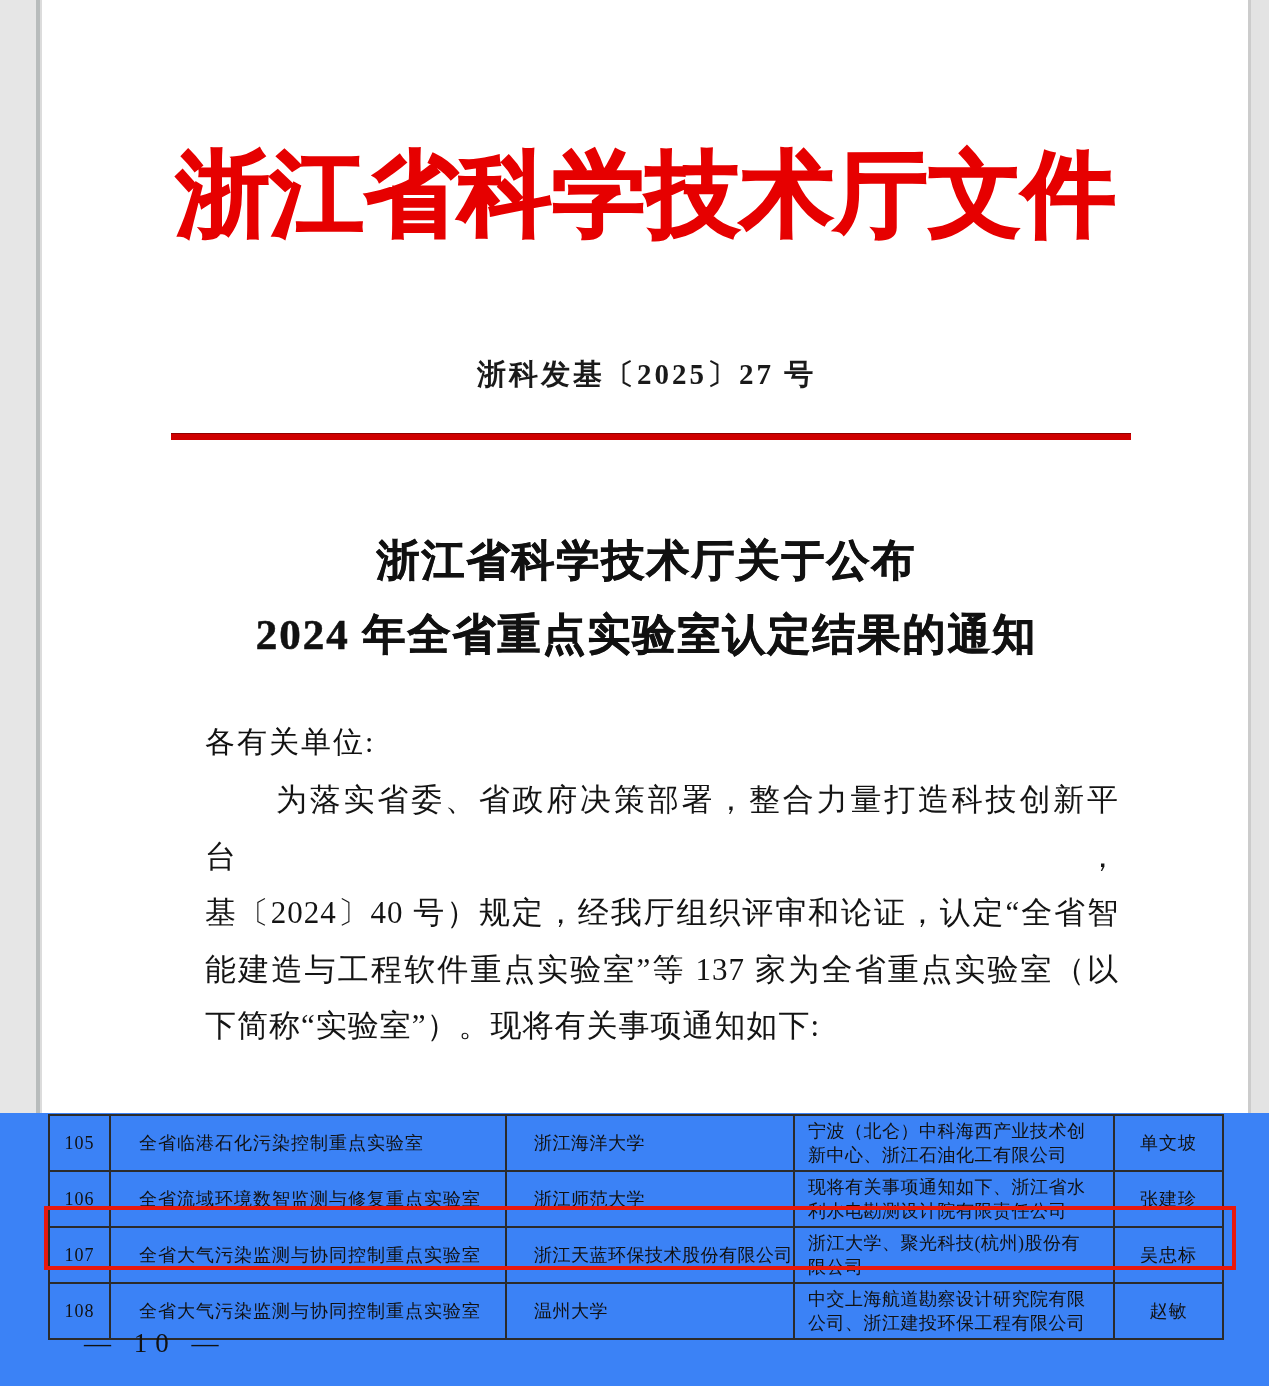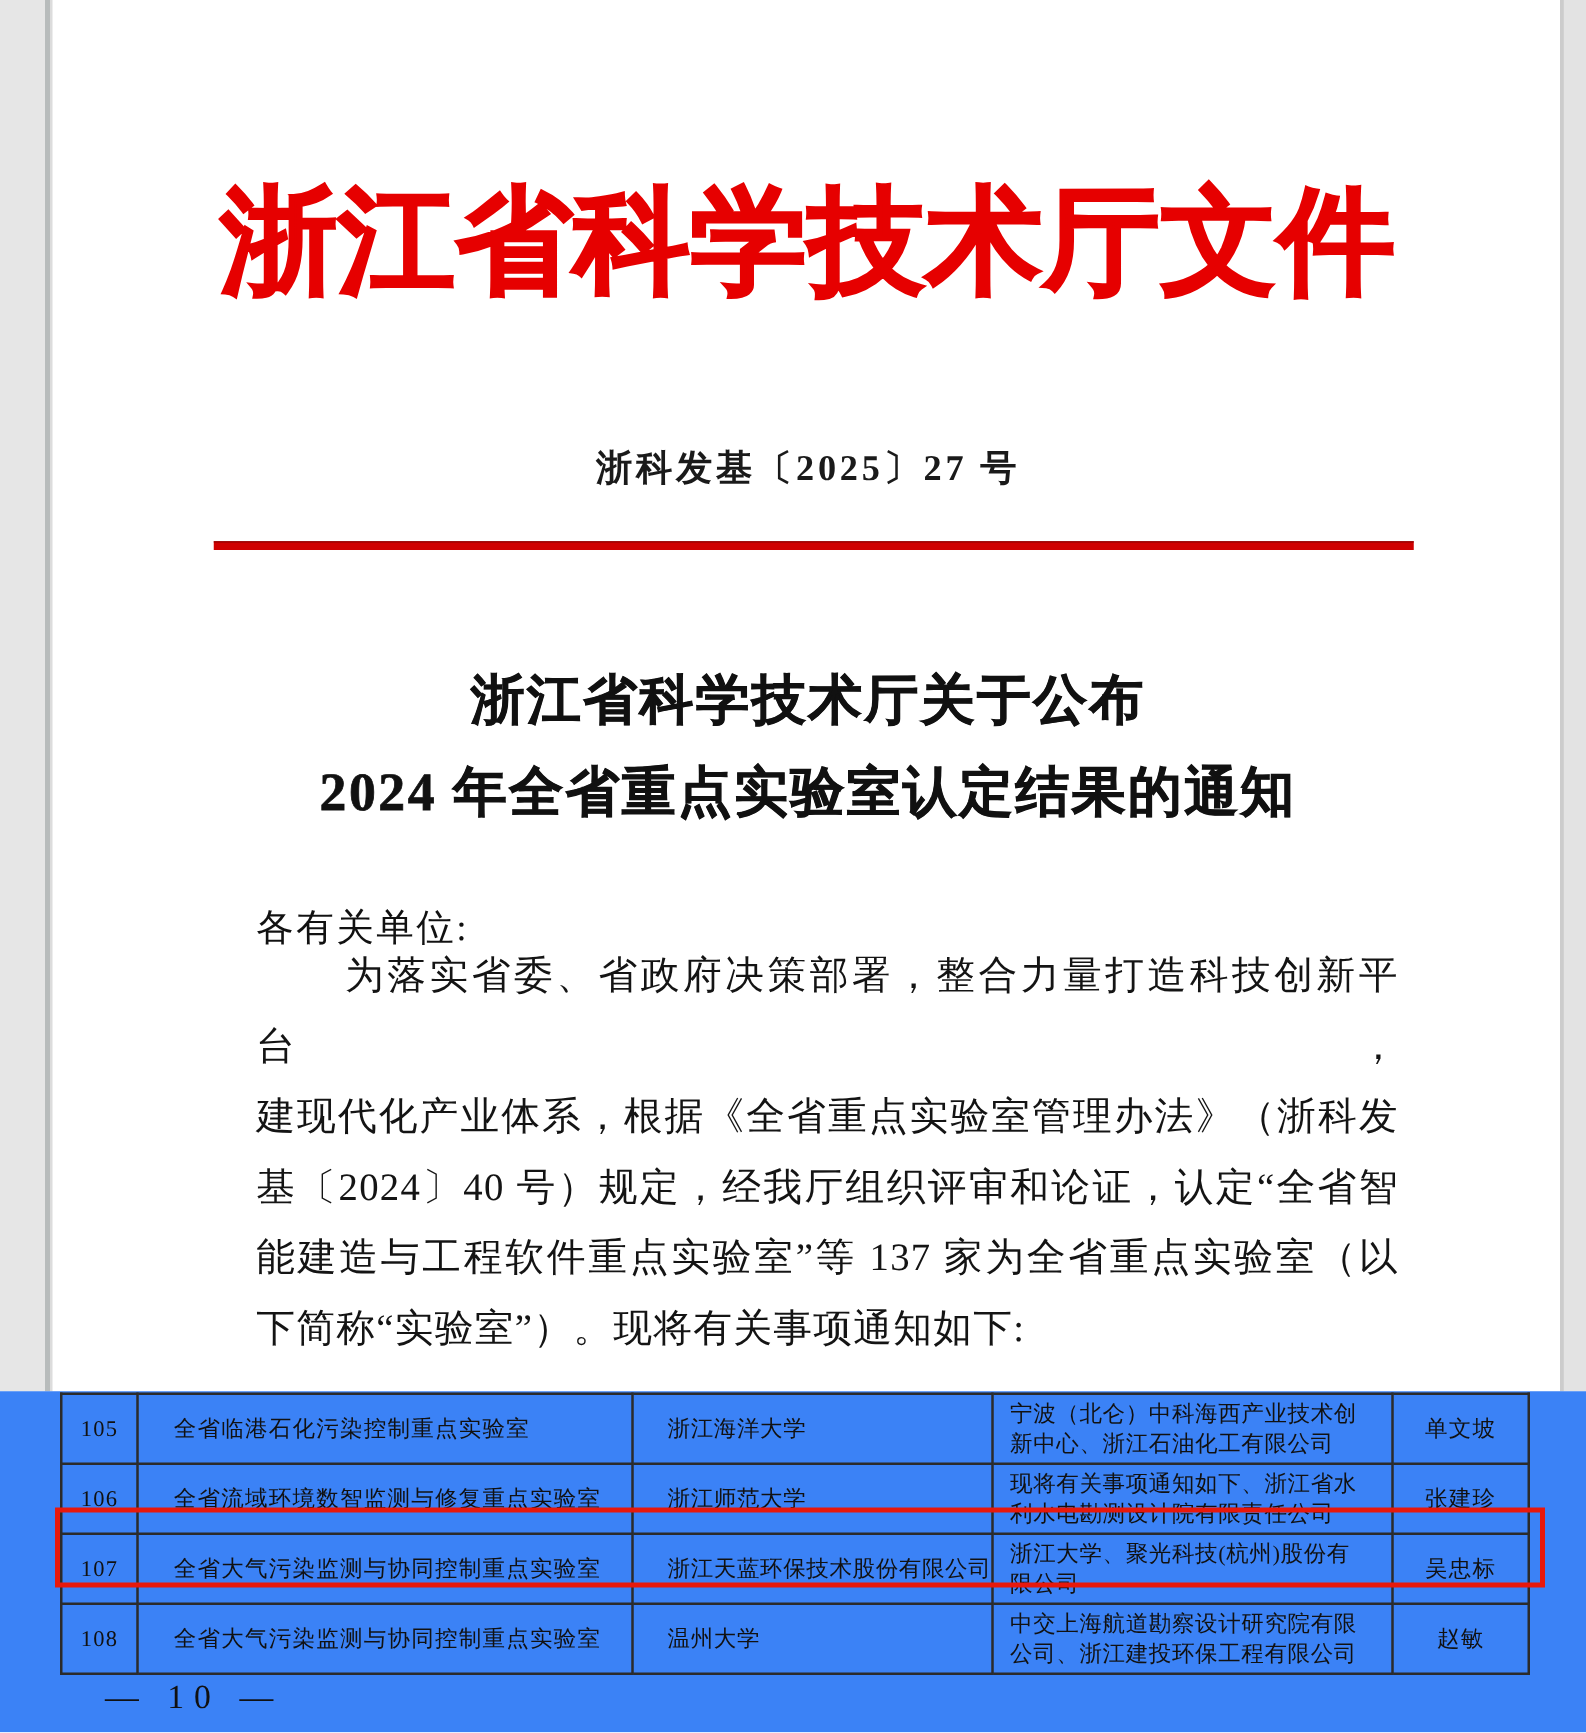--- a/index.html
+++ b/index.html
@@ -59,21 +59,21 @@
     top: 524px;
     font-size: 43px; line-height: 74px; font-weight: bold; color: #111;
     letter-spacing: 2px;
     -webkit-text-stroke: 0.6px #111;
   }
   .salutation {
     position: absolute; left: 205px; top: 722px;
     font-size: 30px; color: #111; letter-spacing: 2px;
   }
   .body-para {
-    position: absolute; left: 205px; top: 752px; width: 914px;
+    position: absolute; left: 205px; top: 772px; width: 914px;
     font-size: 31px; line-height: 56.5px; color: #141414;
   }
   .body-line { letter-spacing: 1px; white-space: nowrap; }
   .body-line.jline {
     white-space: normal;
     text-align: justify; text-align-last: justify;
     text-justify: inter-character;
   }
   .body-line.first { text-indent: 71px; }
 
@@ -106,21 +106,20 @@
   .highlight-box {
     position: absolute; left: 44px; top: 93px;
     width: 1192px; height: 64px;
     border: 4px solid var(--highlight-red, #e8180c);
     pointer-events: none;
   }
   .page-number {
     position: absolute; left: 84px; top: 215px;
     font-size: 27px; color: #111; letter-spacing: 8px;
     white-space: nowrap;
-    margin-top: 14px;
   }
 </style>
 </head>
 <body>
 
 <div class="screen">
 
   <div class="doc-page">
     <div class="edge-left"></div>
     <div class="edge-right"></div>
@@ -133,21 +132,20 @@
 
     <div class="center-col doc-title">
       <div>浙江省科学技术厅关于公布</div>
       <div>2024 年全省重点实验室认定结果的通知</div>
     </div>
 
     <div class="salutation">各有关单位:</div>
 
     <div class="body-para" id="body-para">
         <div class="body-line jline first">为落实省委、省政府决策部署，整合力量打造科技创新平台，</div>
-        <div class="body-line jline">建现代化产业体系，根据《全省重点实验室管理办法》（浙科发</div>
         <div class="body-line jline">基〔2024〕40 号）规定，经我厅组织评审和论证，认定“全省智</div>
         <div class="body-line jline">能建造与工程软件重点实验室”等 137 家为全省重点实验室（以</div>
         <div class="body-line">下简称“实验室”）。现将有关事项通知如下:</div>
       </div>
   </div>
 
   <div class="table-section">
     <table class="lab-table">
       <colgroup>
         <col style="width:61px">

